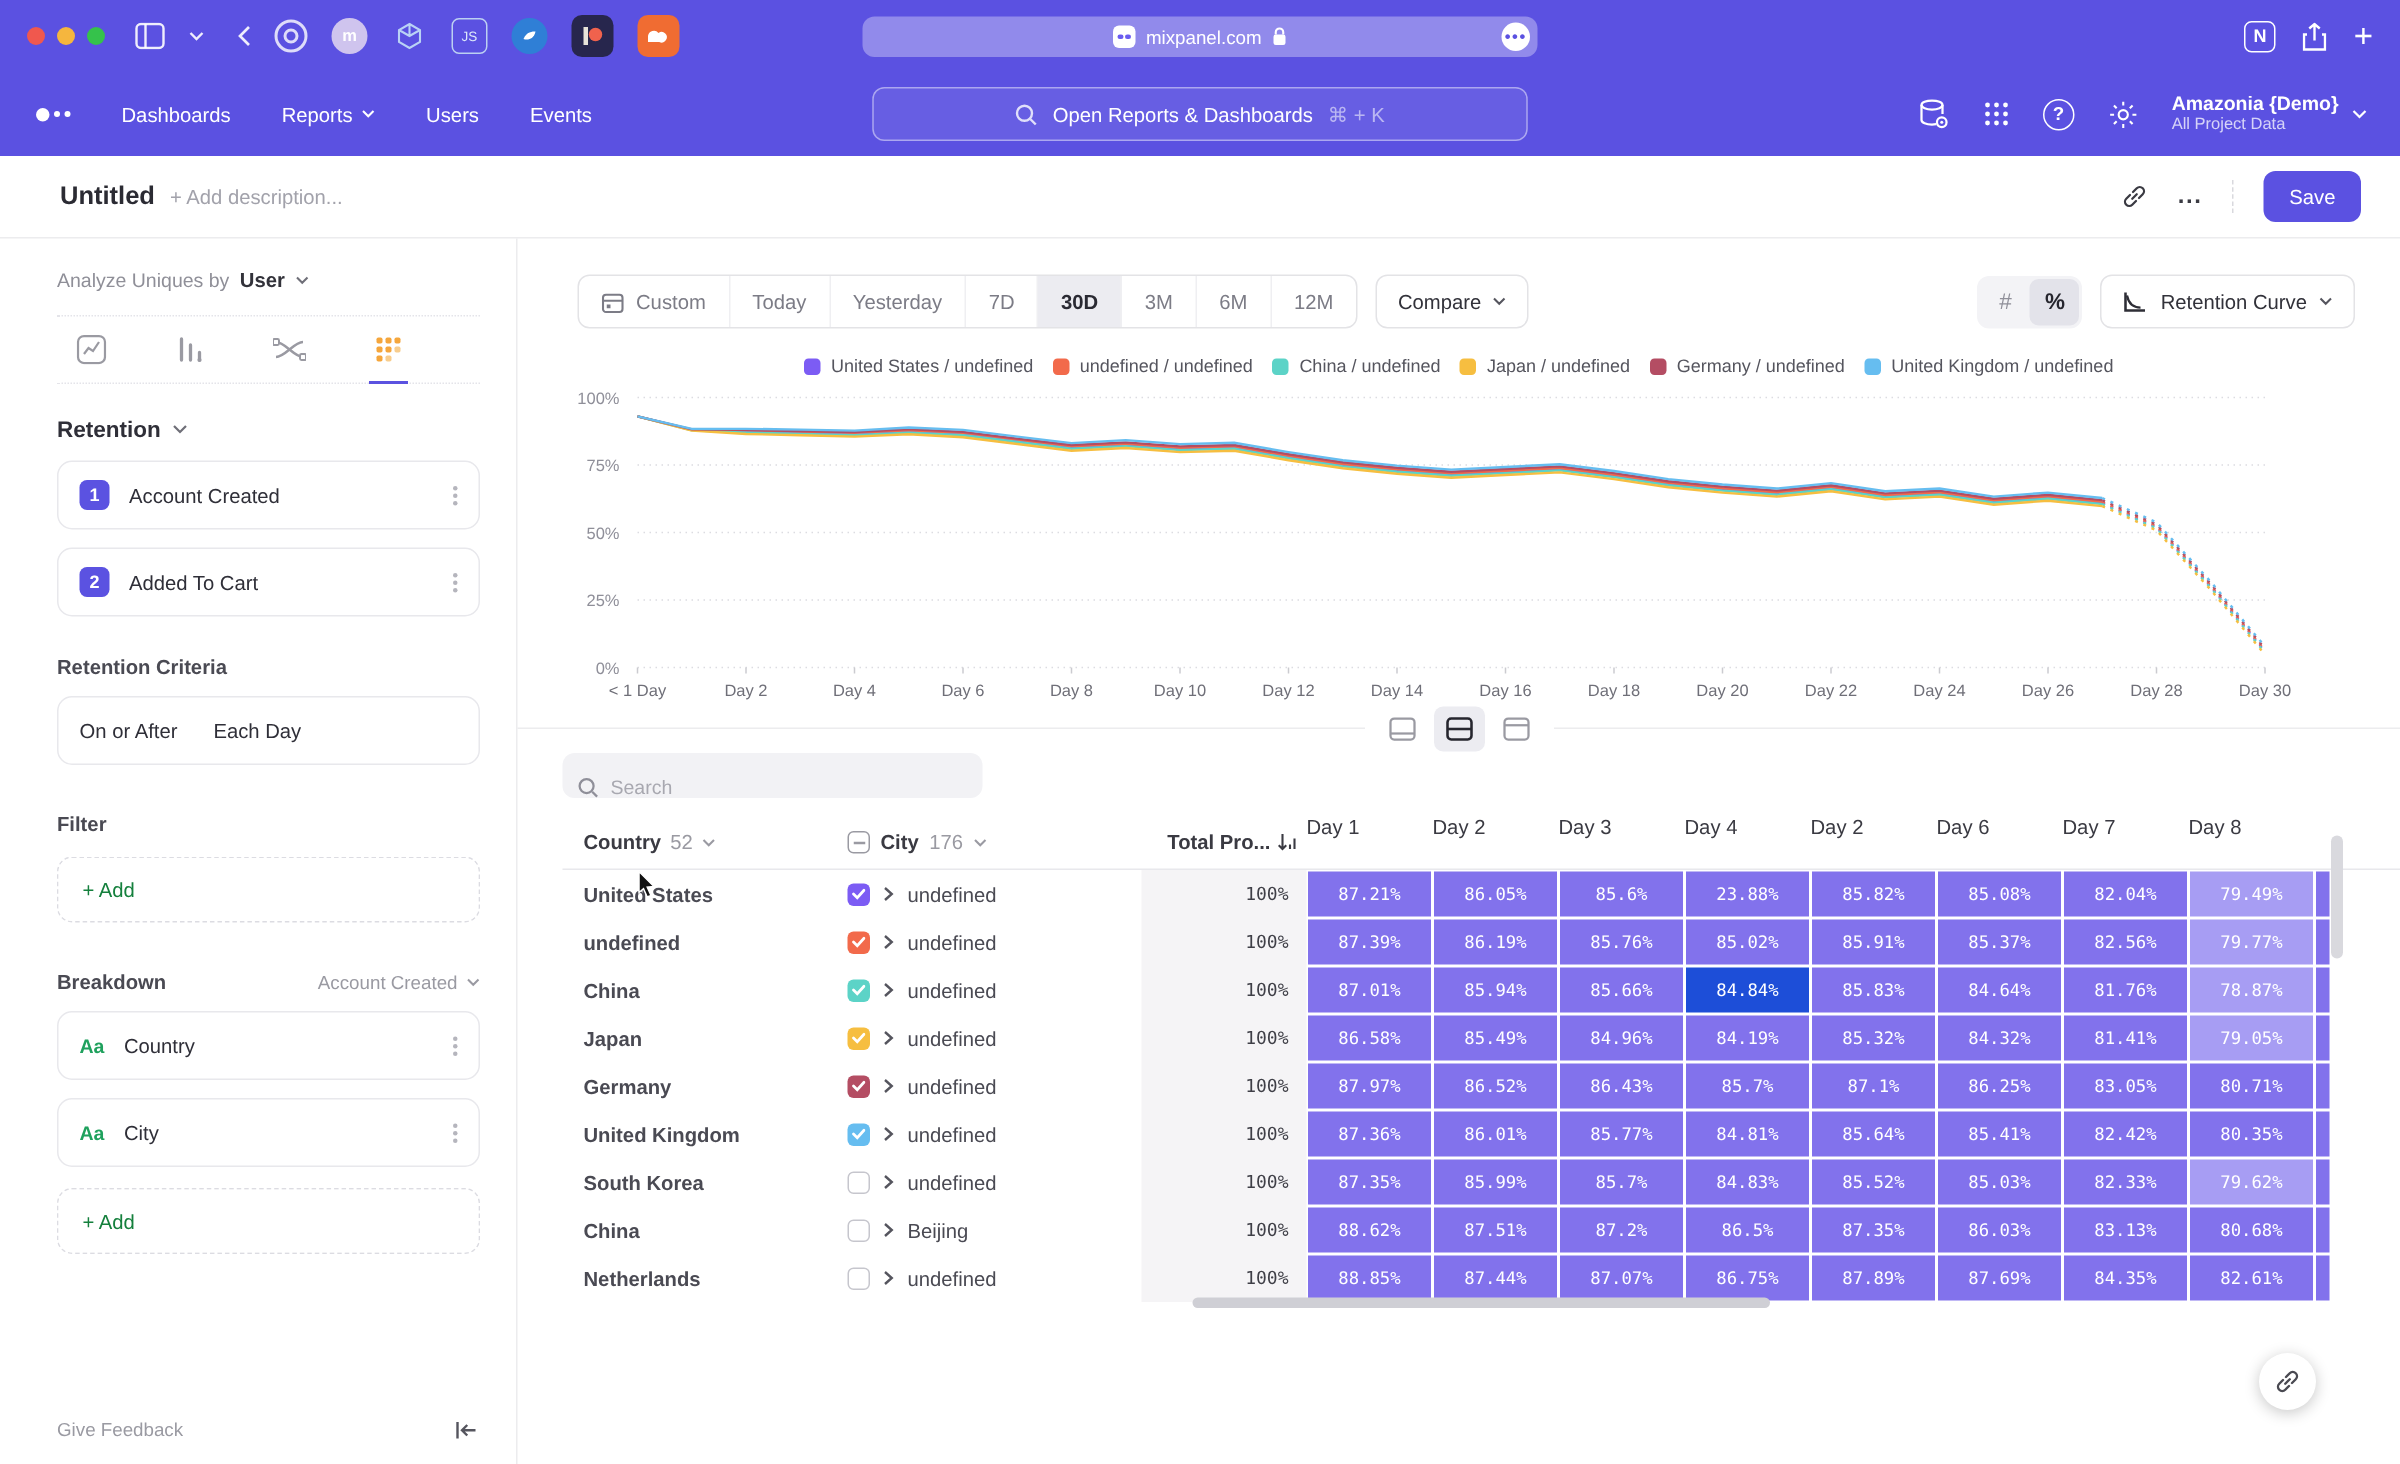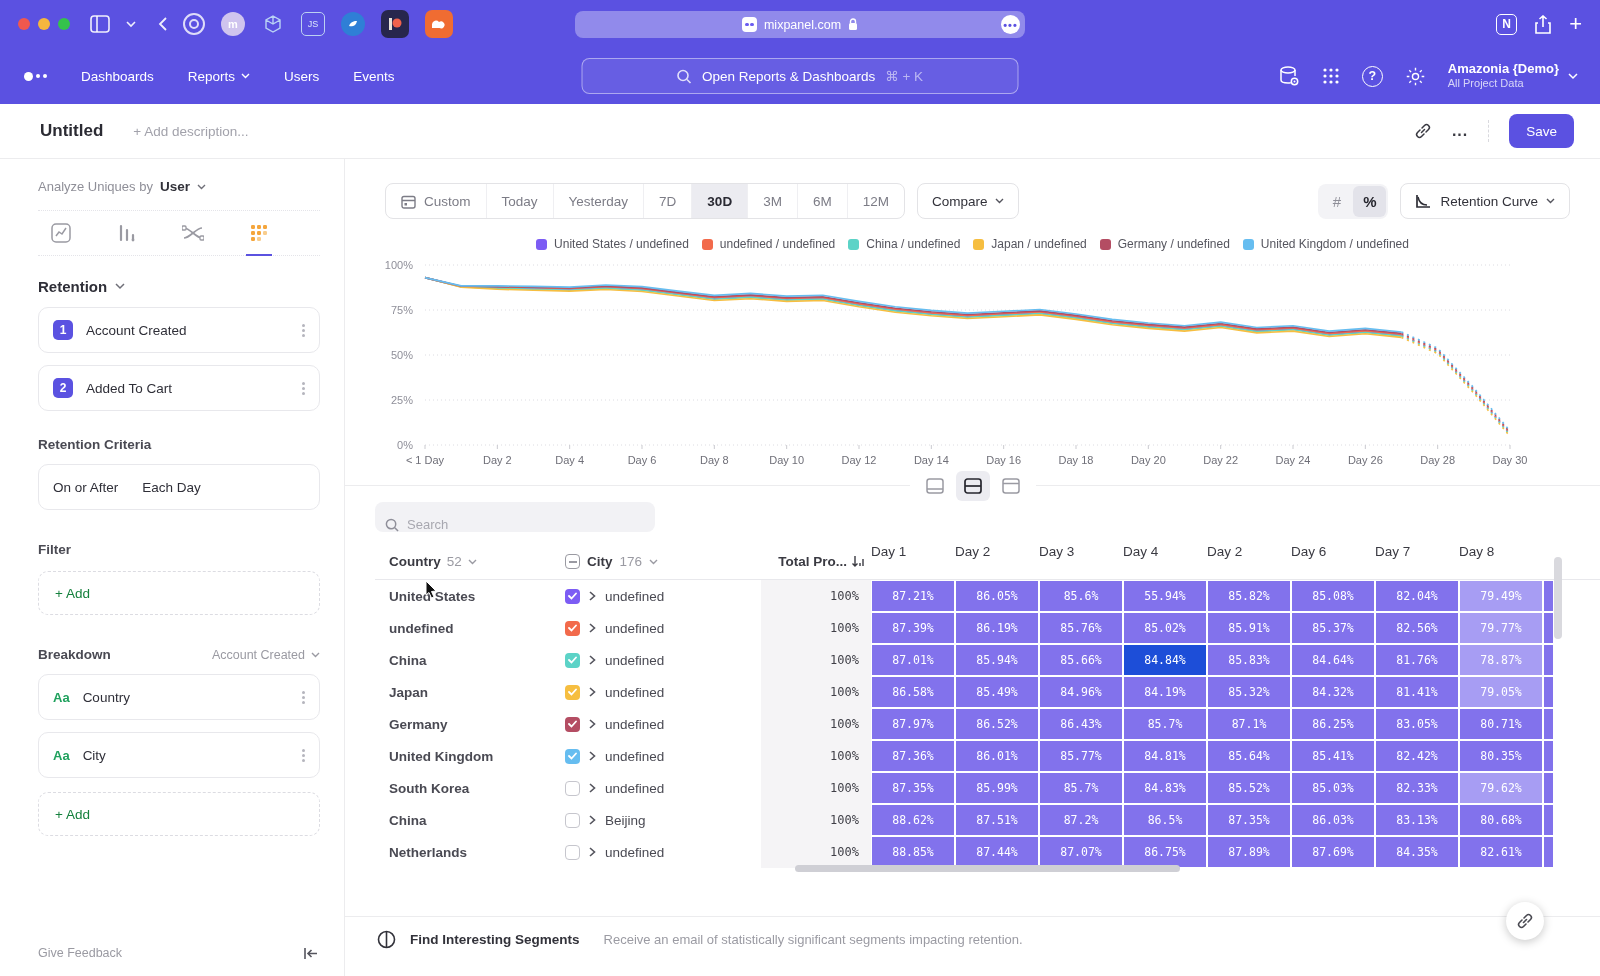--- a/index.html
+++ b/index.html
@@ -43,21 +43,21 @@
   .nav-search .hint { color:rgba(255,255,255,.55); }
   .appnav-right { position:absolute; right:22px; display:flex; align-items:center; gap:22px; }
   .proj { text-align:left; line-height:1.25; }
   .proj .p1 { font-size:13px; font-weight:bold; }
   .proj .p2 { font-size:11px; color:rgba(255,255,255,.75); }
 
   
   .pagehead { height:55px; border-bottom:1px solid #ececee; display:flex; align-items:center;
     padding:0 26px 0 40px; }
   .pagehead .title { font-size:17px; font-weight:bold; color:#2b2b33; }
-  .pagehead .desc { font-size:13.5px; color:#a2a2ab; margin-left:30px; }
+  .pagehead .desc { font-size:13.5px; color:#a2a2ab; margin-left:10px; }
   .pagehead .right { margin-left:auto; display:flex; align-items:center; gap:20px; }
   .vdiv { width:1px; height:22px; border-left:1px dashed #d9d9de; }
   .save-btn { background:#5b51e1; color:#fff; border:none; border-radius:8px; height:34px;
     padding:0 17px; font-size:13.5px; font-family:inherit; }
 
   
   .content { display:flex; height:817px; }
   .sidebar { width:345px; border-right:1px solid #ececee; position:relative;
     padding:20px 24px 0 38px; flex-shrink:0; }
   .main { flex:1; position:relative; }
@@ -655,21 +655,21 @@
               </span>
       <svg width="7" height="10" viewBox="0 0 7 10">
                 <path d="M1 1l4.5 4L1 9" fill="none" stroke="#55555e" stroke-width="1.6"></path>
               </svg>
       <span>undefined</span>
             </div>
     <div class="td-total">100%</div>
             <div class="td-day" style="background:#8272ec">87.21%</div>
             <div class="td-day" style="background:#8272ec">86.05%</div>
             <div class="td-day" style="background:#8272ec">85.6%</div>
-            <div class="td-day" style="background:#8272ec">55.94%</div>
+            <div class="td-day" style="background:#8272ec">23.88%</div>
             <div class="td-day" style="background:#8272ec">85.82%</div>
             <div class="td-day" style="background:#8272ec">85.08%</div>
             <div class="td-day" style="background:#8272ec">82.04%</div>
             <div class="td-day" style="background:#a79df3">79.49%</div>
             <div class="td-day td-sliver" style="background:#8272ec"></div>
           </div>
           <div class="grid-row trow">
             <div class="td-country">undefined</div>
     <div class="td-city">
               <span class="cbx" style="background:#f26a4b">
@@ -848,28 +848,20 @@
             <div class="td-day" style="background:#8272ec">84.35%</div>
             <div class="td-day" style="background:#8272ec">82.61%</div>
             <div class="td-day td-sliver" style="background:#8272ec"></div>
           </div>
         </div>
 
       <div class="hscroll" style="bottom:-4px;"></div>
     </div>
     <div class="vscroll" style="top:398px;"></div>
 
-    <div class="mainfoot">
-      <svg width="19" height="19" viewBox="0 0 19 19">
-          <circle cx="9.5" cy="9.5" r="8" fill="none" stroke="#32323a" stroke-width="1.6"></circle>
-          <path d="M9.5 1.5v16" stroke="#32323a" stroke-width="1.6"></path>
-        </svg>
-      <span class="t">Find Interesting Segments</span>
-      <span class="s">Receive an email of statistically significant segments impacting retention.</span>
-    </div>
 
     <div class="fab">
       <svg width="18" height="18" viewBox="0 0 18 18">
           <path d="M7.5 10.5l3-3M6 8l-2.5 2.5a2.8 2.8 0 004 4L10 12M12 10l2.5-2.5a2.8 2.8 0 00-4-4L8 6" fill="none" stroke="#4a4a52" stroke-width="1.6" stroke-linecap="round"></path>
         </svg>
     </div>
   </div>
 </div>
 
 <svg class="cursor" width="16" height="20" viewBox="0 0 16 20">

